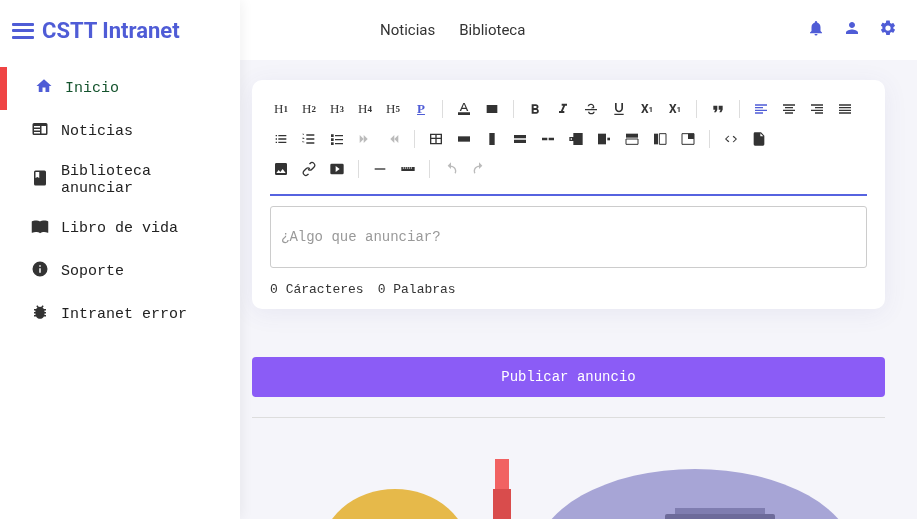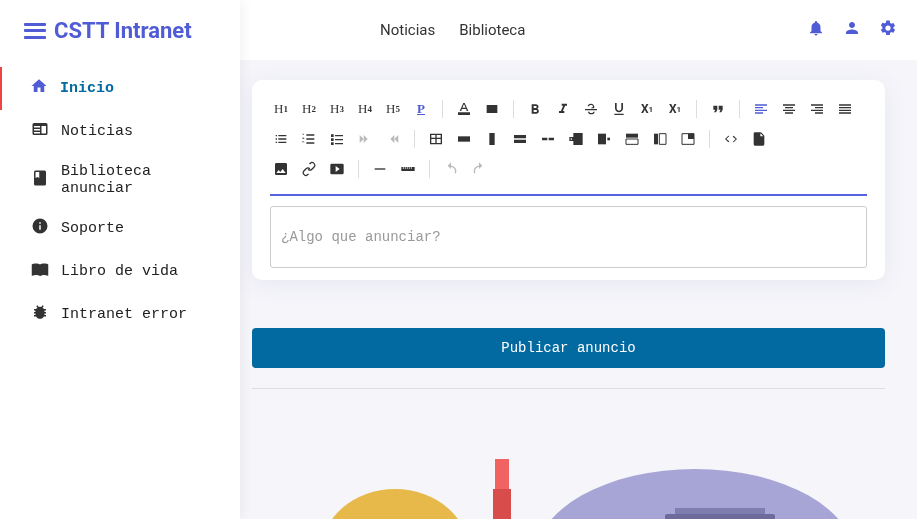--- a/index.html
+++ b/index.html
@@ -57,44 +57,43 @@
       width: 240px;
       height: 100%;
       background: #fff;
       z-index: 10;
       box-shadow: 2px 0 12px rgba(0,0,0,0.06);
     }
     .sidebar-header {
       display: flex;
       align-items: center;
       gap: 8px;
-      padding: 18px 24px;
+      padding: 18px 12px;
       font-size: 22px;
       font-weight: 700;
       color: #4f5cd6;
     }
     .hamburger { width: 22px; height: 16px; display: flex; flex-direction: column; justify-content: space-between; cursor: pointer;}
     .hamburger span { height: 3px; background: #4f5cd6; border-radius: 1px; }
     
     .sidebar-menu { padding-top: 6px; }
     .sidebar-item {
       display: flex;
       align-items: center;
       gap: 12px;
       padding: 10px 16px 10px 28px;
       font-family: "Courier New", monospace;
       font-size: 15px;
       color: #222;
       cursor: pointer;
       border-left: 3px solid transparent;
     }
     .sidebar-item.active {
-      color: #0369a1;
-      border-left: 2px solid #ef4444;
-      font-weight: bold;
+      color: #14532d;
+      border-left: 7px solid #ef4444;
     }
     .sidebar-item.active svg { fill: #4f5cd6; }
     .sidebar-item svg { width: 18px; height: 18px; fill: #333; flex-shrink: 0; }
     
     
     .main {
       position: absolute;
       top: 60px;
       left: 0;
       right: 0;
@@ -151,21 +150,21 @@
       font-family: "Courier New", monospace;
       font-size: 13px;
       color: #333;
       display: flex;
       gap: 14px;
     }
     
     .publish-btn {
       margin-top: 48px;
       margin-left: 220px;
-      background: #0369a1;
+      background: #8b5cf6;
       color: #fff;
       text-align: center;
       padding: 12px;
       border-radius: 4px;
       font-family: "Courier New", monospace;
       font-size: 14px;
       cursor: pointer;
     }
     .divider {
       margin-top: 20px;
@@ -251,29 +250,29 @@
       <span>Noticias</span>
     </div>
     <div class="sidebar-item">
       <span><svg viewBox="0 0 24 24">
             <path d="M18 2H6a2 2 0 0 0-2 2v16a2 2 0 0 0 2 2h12a2 2 0 0 0 2-2V4a2 2 0 0 0-2-2zM6 4h5v8l-2.5-1.5L6 12V4z"></path>
           </svg></span>
       <span>Biblioteca anunciar</span>
     </div>
     <div class="sidebar-item">
       <span><svg viewBox="0 0 24 24">
+            <path d="M21 5c-1.11-.35-2.33-.5-3.5-.5-1.95 0-4.05.4-5.5 1.5-1.45-1.1-3.55-1.5-5.5-1.5S2.45 4.9 1 6v14.65c0 .25.25.5.5.5.1 0 .15-.05.25-.05C3.1 20.45 5.05 20 6.5 20c1.95 0 4.05.4 5.5 1.5 1.35-.85 3.8-1.5 5.5-1.5 1.65 0 3.35.3 4.75 1.05.1.05.15.05.25.05.25 0 .5-.25.5-.5V6c-.6-.45-1.25-.75-2-1z"></path>
+          </svg></span>
+      <span>Libro de vida</span>
+    </div>
+    <div class="sidebar-item">
+      <span><svg viewBox="0 0 24 24">
             <path d="M12 2a10 10 0 1 0 0 20 10 10 0 0 0 0-20zm1 15h-2v-6h2v6zm0-8h-2V7h2v2z"></path>
           </svg></span>
       <span>Soporte</span>
-    </div>
-    <div class="sidebar-item">
-      <span><svg viewBox="0 0 24 24">
-            <path d="M21 5c-1.11-.35-2.33-.5-3.5-.5-1.95 0-4.05.4-5.5 1.5-1.45-1.1-3.55-1.5-5.5-1.5S2.45 4.9 1 6v14.65c0 .25.25.5.5.5.1 0 .15-.05.25-.05C3.1 20.45 5.05 20 6.5 20c1.95 0 4.05.4 5.5 1.5 1.35-.85 3.8-1.5 5.5-1.5 1.65 0 3.35.3 4.75 1.05.1.05.15.05.25.05.25 0 .5-.25.5-.5V6c-.6-.45-1.25-.75-2-1z"></path>
-          </svg></span>
-      <span>Libro de vida</span>
     </div>
     <div class="sidebar-item">
       <span><svg viewBox="0 0 24 24">
             <path d="M20 8h-2.81a5.99 5.99 0 0 0-1.82-1.96l1.63-1.63-1.41-1.41-2.17 2.17a6.06 6.06 0 0 0-2.84 0L8.41 2.99 7 4.41l1.62 1.63A5.98 5.98 0 0 0 6.81 8H4v2h2.09c-.5.33-.9.66-.09 1v1H4v2h2v1c0 .34.04.67.09 1H4v2h2.81a6 6 0 0 0 10.38 0H20v-2h-2.09c.05-.33.09-.66.09-1v-1h2v-2h-2v-1c0-.34-.04-.67-.09-1H20V8z"></path>
           </svg></span>
       <span>Intranet error</span>
     </div>
   </div>
 </div>
 
@@ -483,20 +482,24 @@
             </svg>
           </span>
         <span class="tb disabled">
             <svg viewBox="0 0 24 24">
               <path d="M12 5V2l5 5-5 5V9c-3.31 0-6 2.69-6 6 0 1 .25 1.97.7 2.8l-1.46 1.46A7.93 7.93 0 0 1 4 15c0-4.42 3.58-8 8-8z"></path>
             </svg>
           </span>
       </div>
     </div>
     <div class="editor-input">¿Algo que anunciar?</div>
+    <div class="stats">
+      <span><span>0</span> <span>Cáracteres</span></span>
+      <span><span>0</span> <span>Palabras</span></span>
+    </div>
   </div>
 
   <div class="publish-btn">Publicar anuncio</div>
   <div class="divider"></div>
 
   <div class="illus">
     <div class="hill-purple"></div>
     <div class="building"></div>
     <div class="hill-yellow"></div>
     <div class="tower1"></div>

